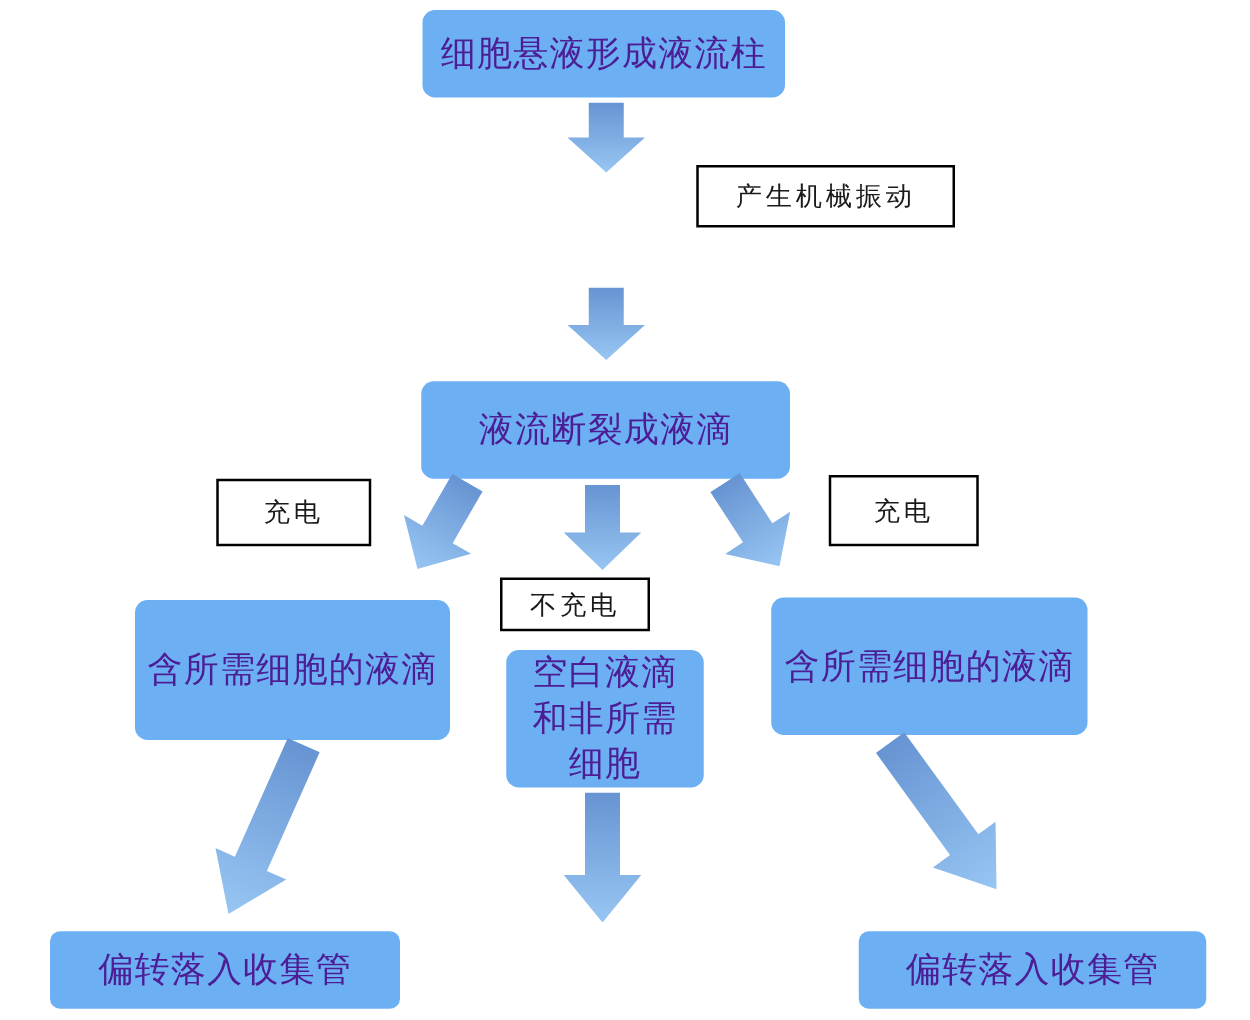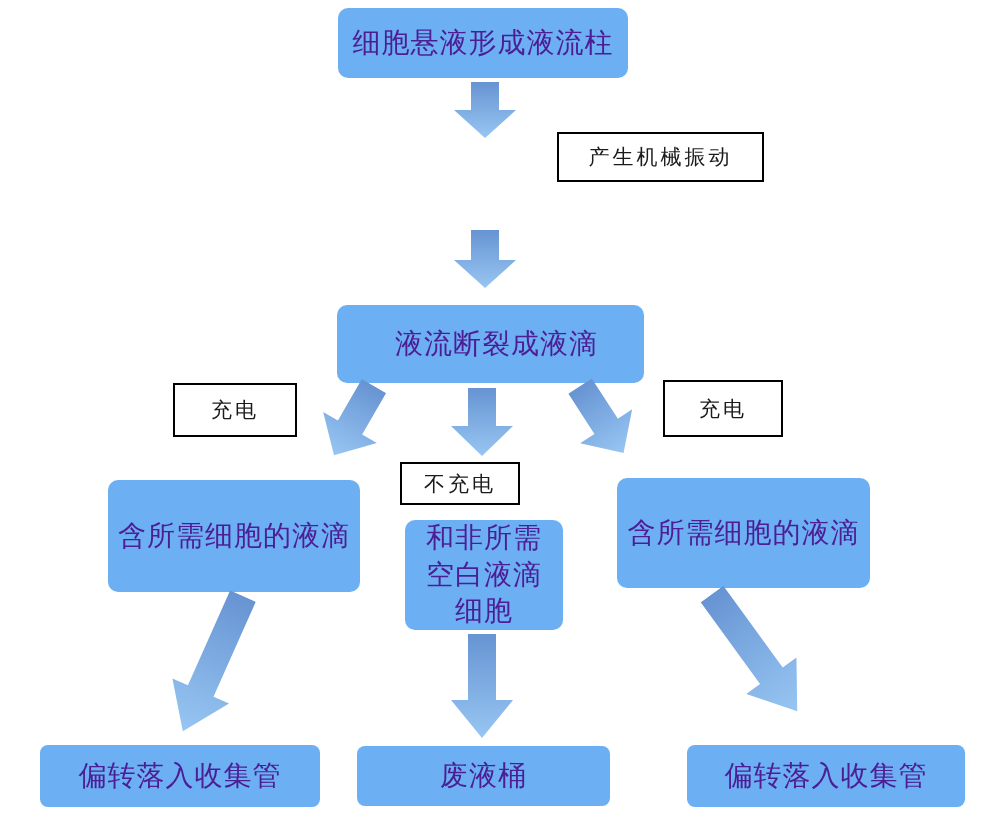--- a/index.html
+++ b/index.html
@@ -62,53 +62,52 @@
     <polygon points="17,0 45,0 45,28 62,28 31,56 0,28 17,28" fill="url(#ag)"></polygon>
   </svg>
 
   <div class="label" style="left:557px; top:90px; width:203px; height:46px;margin-top:42px;">产生机械振动</div>
 
 
   <svg class="arrow" style="left:454px; top:230px;" width="62" height="58" viewBox="0 0 62 58">
     <polygon points="17,0 45,0 45,30 62,30 31,58 0,30 17,30" fill="url(#ag)"></polygon>
   </svg>
 
-  <div class="node" style="left:337px; top:305px; width:295px; height:78px;padding-left:12px;">液流断裂成液滴</div>
+  <div class="node" style="left:337px; top:305px; width:295px; height:78px;">液流断裂成液滴</div>
 
   <svg class="arrow" style="left:343px; top:386px; transform:rotate(30deg);" width="62" height="80" viewBox="0 0 62 80">
     <polygon points="17,0 45,0 45,48 62,48 31,80 0,48 17,48" fill="url(#ag)"></polygon>
   </svg>
   <svg class="arrow" style="left:451px; top:388px;" width="62" height="68" viewBox="0 0 62 68">
     <polygon points="17,0 45,0 45,38 62,38 31,68 0,38 17,38" fill="url(#ag)"></polygon>
   </svg>
   <svg class="arrow" style="left:549px; top:386px; transform:rotate(-33deg);" width="62" height="80" viewBox="0 0 62 80">
     <polygon points="17,0 45,0 45,48 62,48 31,80 0,48 17,48" fill="url(#ag)"></polygon>
   </svg>
 
   <div class="label" style="left:173px; top:383px; width:120px; height:50px;">充电</div>
   <div class="label" style="left:663px; top:380px; width:116px; height:53px;">充电</div>
   <div class="label" style="left:400px; top:462px; width:116px; height:39px;">不充电</div>
 
   <div class="node" style="left:108px; top:480px; width:252px; height:112px;">含所需细胞的液滴</div>
 
   <div class="node multiline" style="left:405px; top:520px; width:158px; height:110px;">
+    <span>空白液滴</span>
     <span>和非所需</span>
-    <span>空白液滴</span>
     <span>细胞</span>
   </div>
 
   <div class="node" style="left:617px; top:478px; width:253px; height:110px;">含所需细胞的液滴</div>
 
   <svg class="arrow" style="left:212px; top:596px; transform:rotate(24deg);" width="62" height="148" viewBox="0 0 62 148">
     <polygon points="17,0 45,0 45,104 62,104 31,148 0,104 17,104" fill="url(#ag)"></polygon>
   </svg>
   <svg class="arrow" style="left:451px; top:634px;" width="62" height="104" viewBox="0 0 62 104">
     <polygon points="17,0 45,0 45,66 62,66 31,104 0,66 17,66" fill="url(#ag)"></polygon>
   </svg>
   <svg class="arrow" style="left:681px; top:594px; transform:rotate(-36deg);" width="62" height="145" viewBox="0 0 62 145">
     <polygon points="17,0 45,0 45,101 62,101 31,145 0,101 17,101" fill="url(#ag)"></polygon>
   </svg>
 
   <div class="node" style="left:40px; top:745px; width:280px; height:62px; border-radius:8px;">偏转落入收集管</div>
-  <div class="node" style="left:357px; top:746px; width:253px; height:60px; border-radius:8px;">废液桶</div>
   <div class="node" style="left:687px; top:745px; width:278px; height:62px; border-radius:8px;">偏转落入收集管</div>
 
 </div>
 
 </body></html>

